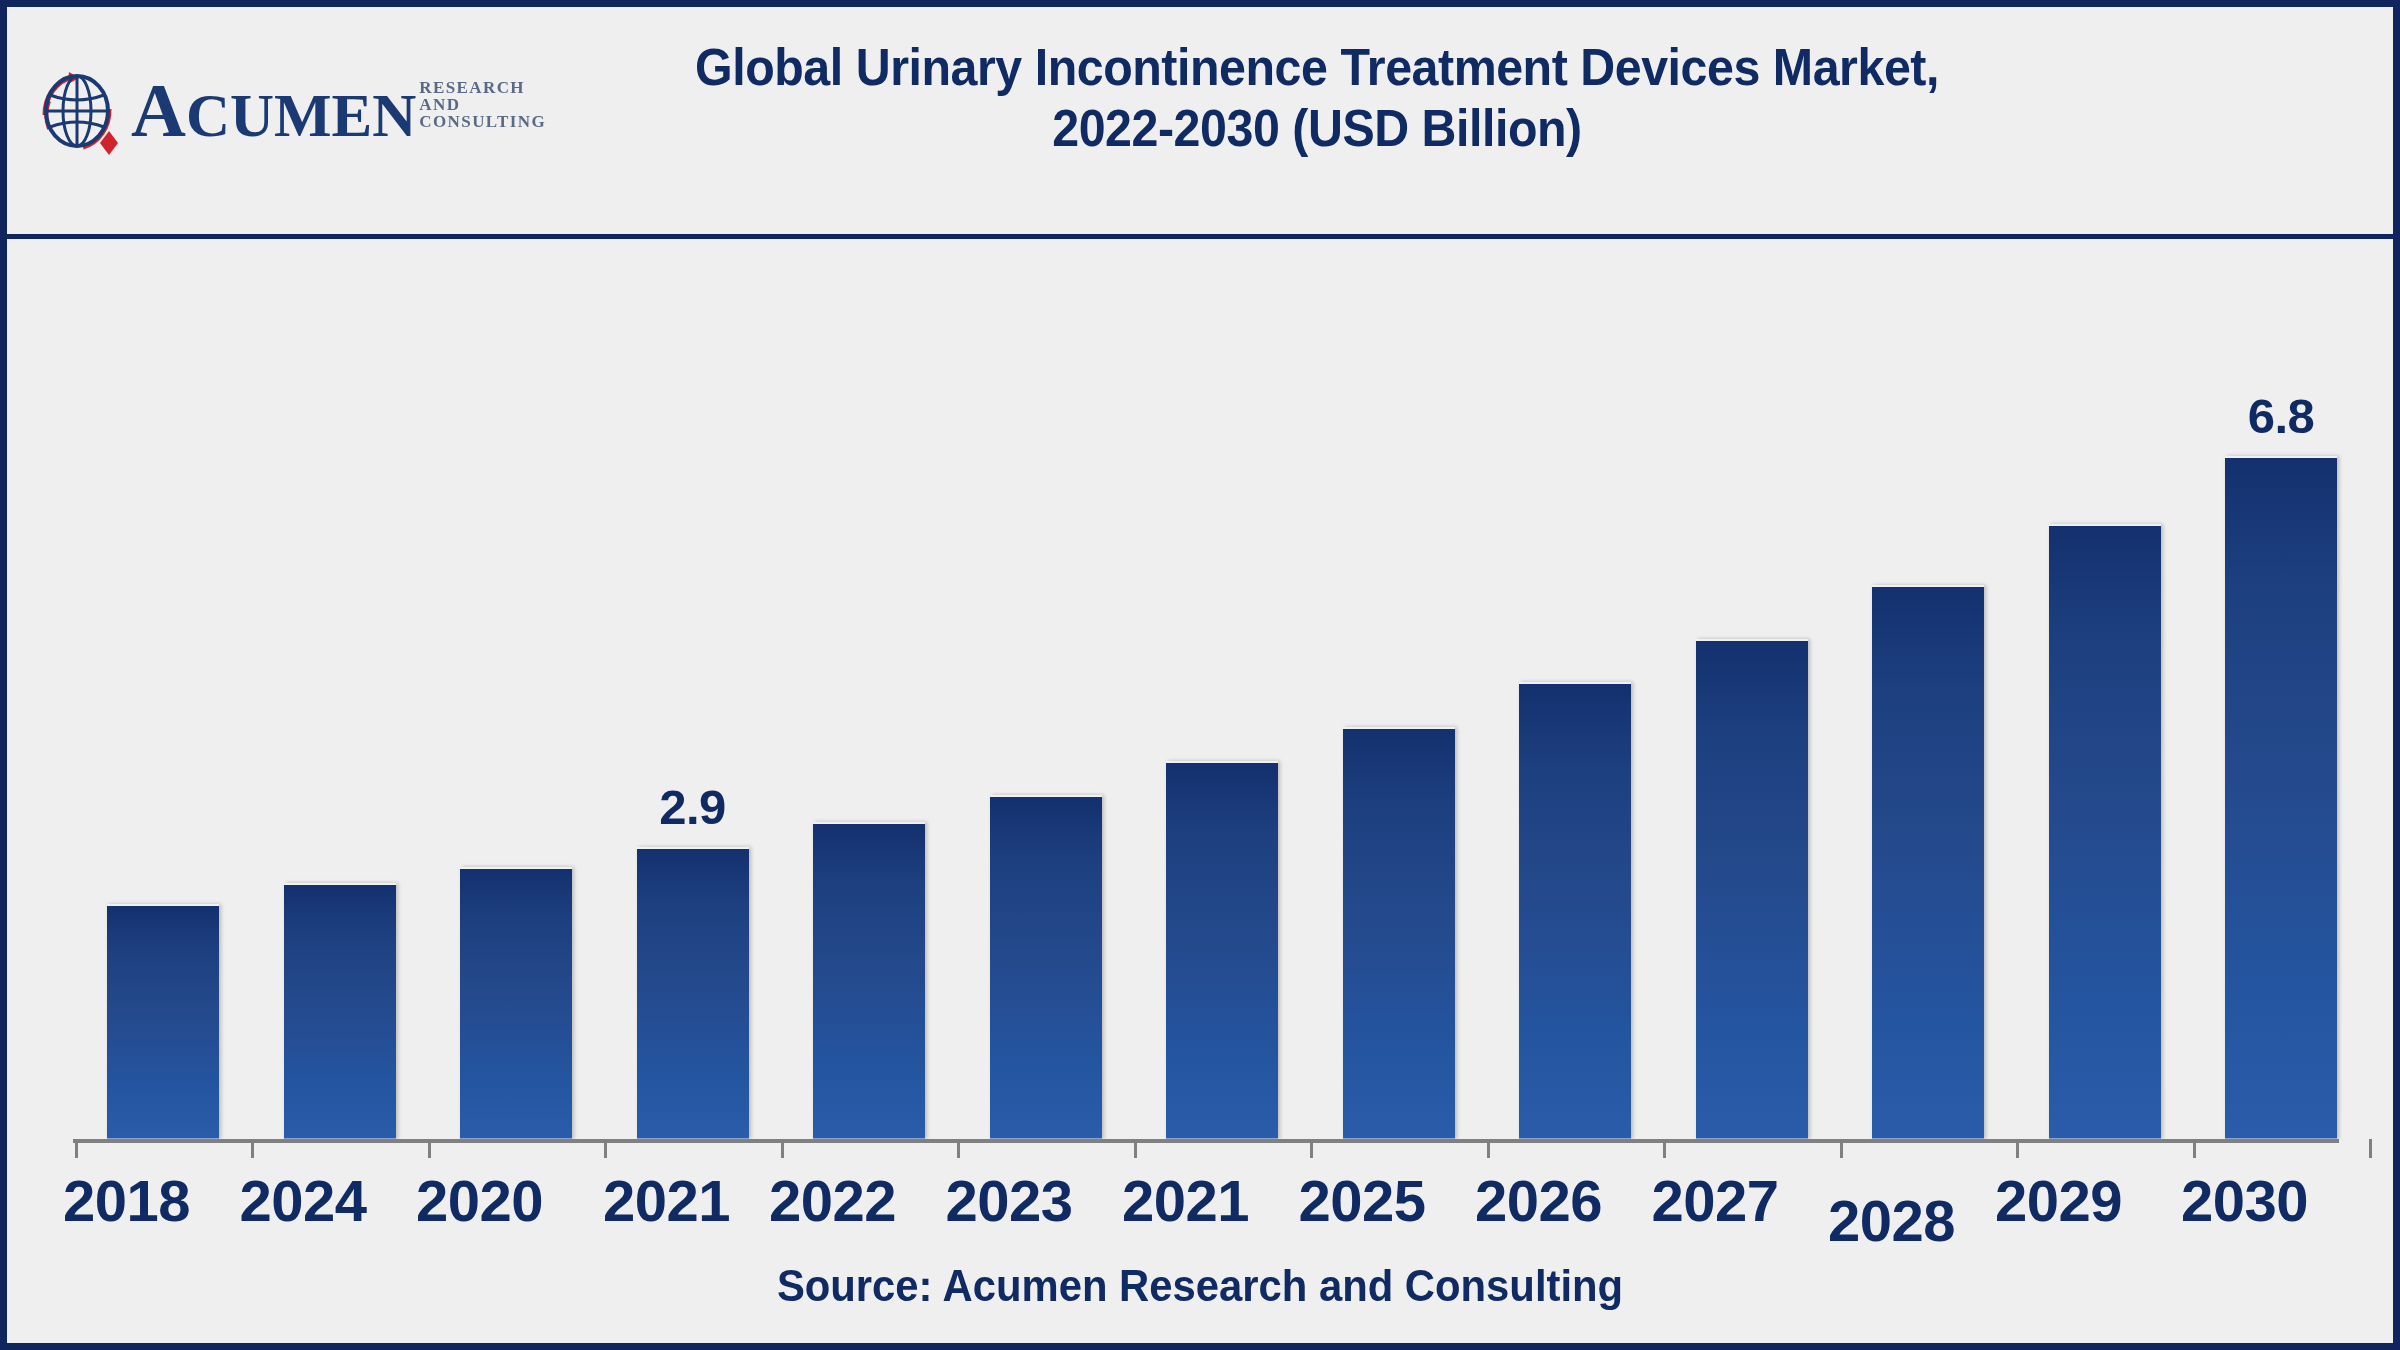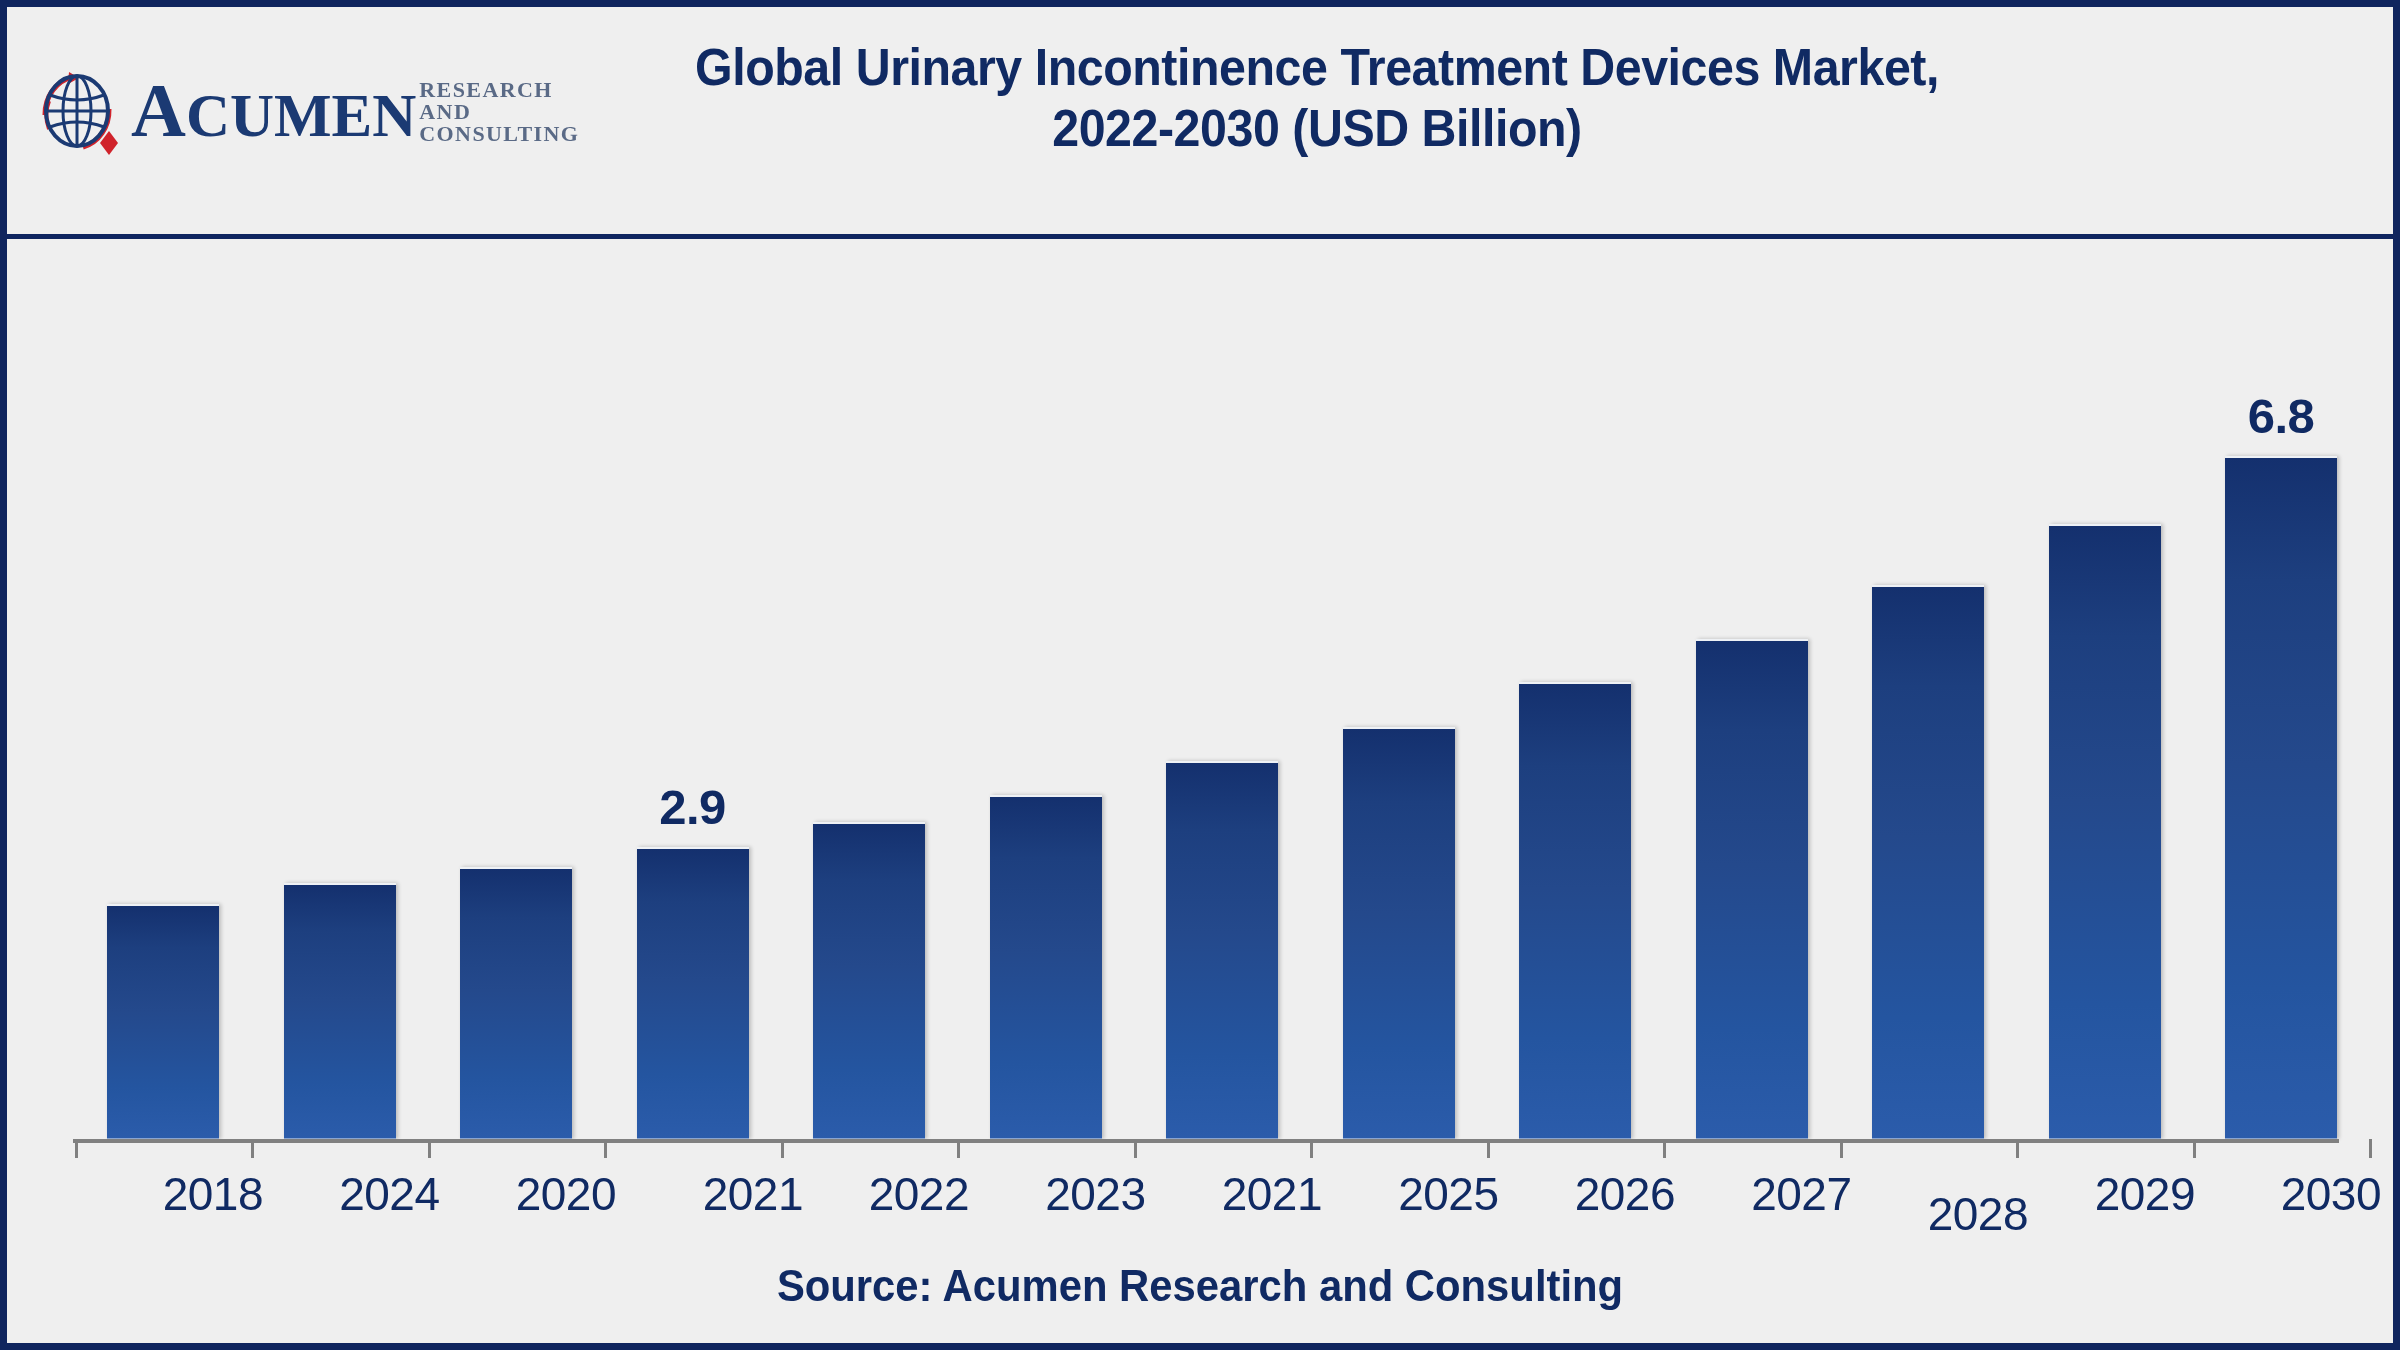--- a/index.html
+++ b/index.html
@@ -56,21 +56,21 @@
     font-family: "Liberation Serif", serif;
     font-size: 61px;
     font-weight: 700;
     color: #1b3a73;
     letter-spacing: 0px;
     line-height: 0.92;
   }
   #logo-word .cap { font-size: 76px; }
   #logo-sub {
     font-family: "Liberation Serif", serif;
-    font-size: 22px;
+    font-size: 17px;
     font-weight: 700;
     color: #5a6a86;
     letter-spacing: 1.4px;
     margin-top: 3px;
     margin-left: 3px;
   }
 
   #title {
     position: absolute;
     left: 430px;
@@ -139,24 +139,24 @@
     top: 900px;
     width: 3px;
     height: 19px;
     background: #808080;
   }
 
   .x-label {
     position: absolute;
     top: 928px;
     width: 200px;
-    text-align: right;
-    color: #102a63;
-    font-weight: 400;
-    font-size: 46px;
+    text-align: left;
+    color: #102a63;
+    font-weight: 700;
+    font-size: 58px;
     font-family: "Liberation Sans", sans-serif;
     letter-spacing: -0.5px;
   }
 
   #source {
     position: absolute;
     left: 0;
     top: 1022px;
     width: 2386px;
     text-align: center;

